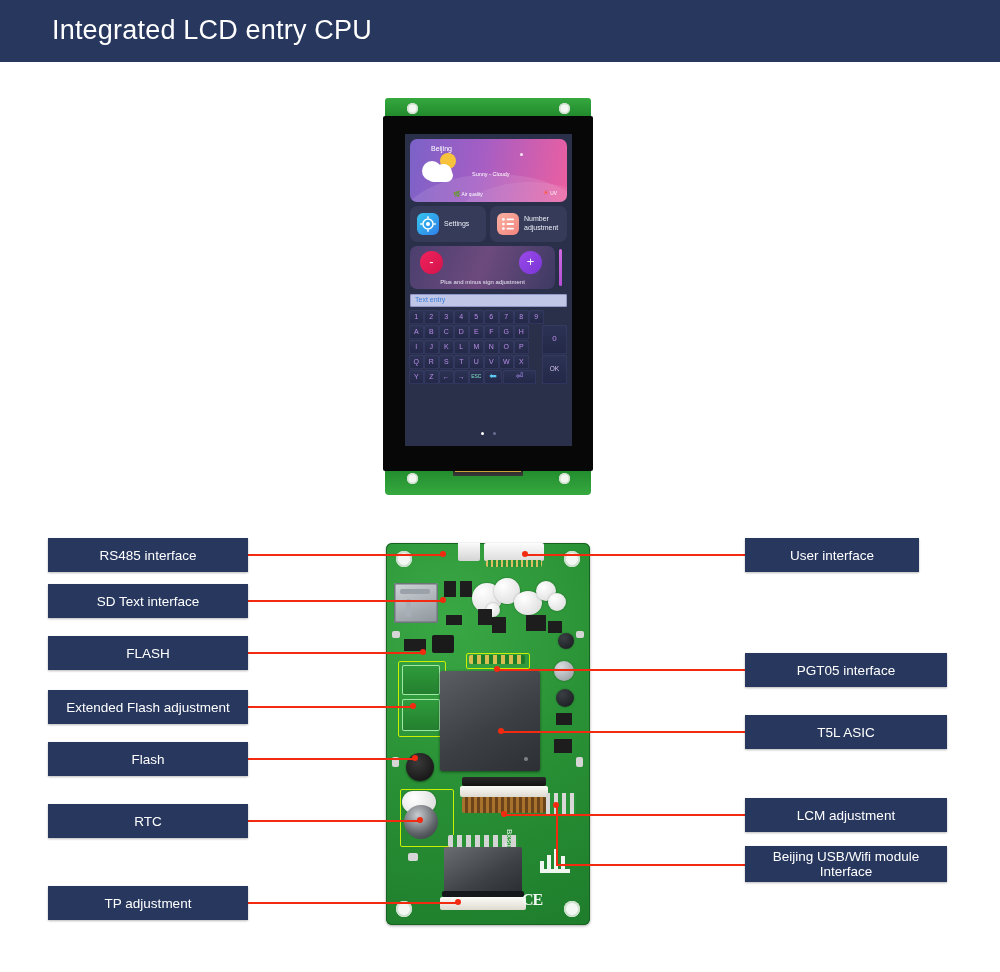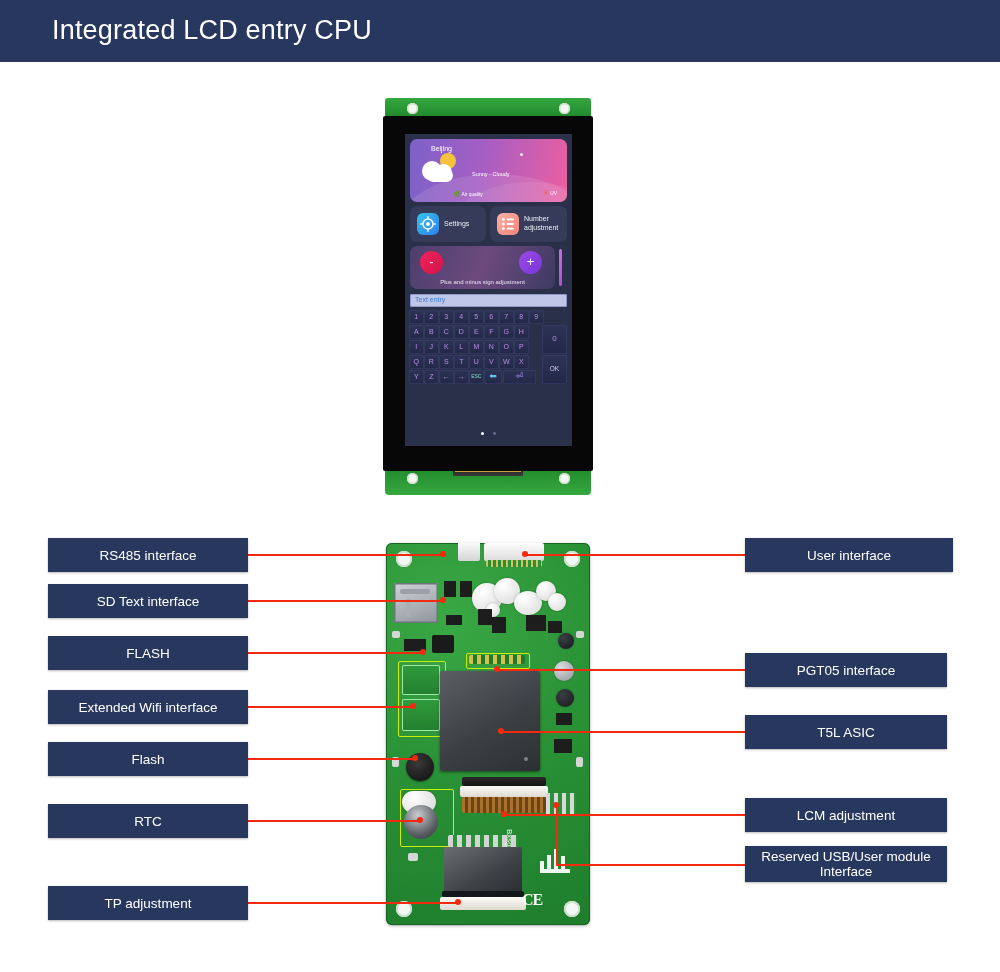--- a/index.html
+++ b/index.html
@@ -433,22 +433,22 @@
 <div class="lead" style="left:505px;top:814px;width:240px;"></div>
 <div class="dot" style="left:501px;top:811px;"></div>
 
 <div class="lead-v" style="left:556px;top:805px;height:60px;"></div>
 <div class="lead" style="left:556px;top:864px;width:189px;"></div>
 <div class="dot" style="left:553px;top:802px;"></div>
 
 <div class="label-box" style="left:48px;top:538px;width:200px;">RS485 interface</div>
 <div class="label-box" style="left:48px;top:584px;width:200px;">SD Text interface</div>
 <div class="label-box" style="left:48px;top:636px;width:200px;">FLASH</div>
-<div class="label-box" style="left:48px;top:690px;width:200px;">Extended Wifi interface</div>
+<div class="label-box" style="left:48px;top:690px;width:200px;">Extended Flash adjustment</div>
 <div class="label-box" style="left:48px;top:742px;width:200px;">Flash</div>
 <div class="label-box" style="left:48px;top:804px;width:200px;">RTC</div>
 <div class="label-box" style="left:48px;top:886px;width:200px;">TP adjustment</div>
 
-<div class="label-box" style="left:745px;top:538px;width:208px;">User interface</div>
+<div class="label-box" style="left:745px;top:538px;width:174px;">User interface</div>
 <div class="label-box" style="left:745px;top:653px;width:202px;">PGT05 interface</div>
 <div class="label-box" style="left:745px;top:715px;width:202px;">T5L ASIC</div>
 <div class="label-box" style="left:745px;top:798px;width:202px;">LCM adjustment</div>
-<div class="label-box two-line" style="left:745px;top:846px;width:202px;">Reserved USB/User module Interface</div>
+<div class="label-box two-line" style="left:745px;top:846px;width:202px;">Beijing USB/Wifi module Interface</div>
 
 </body></html>

